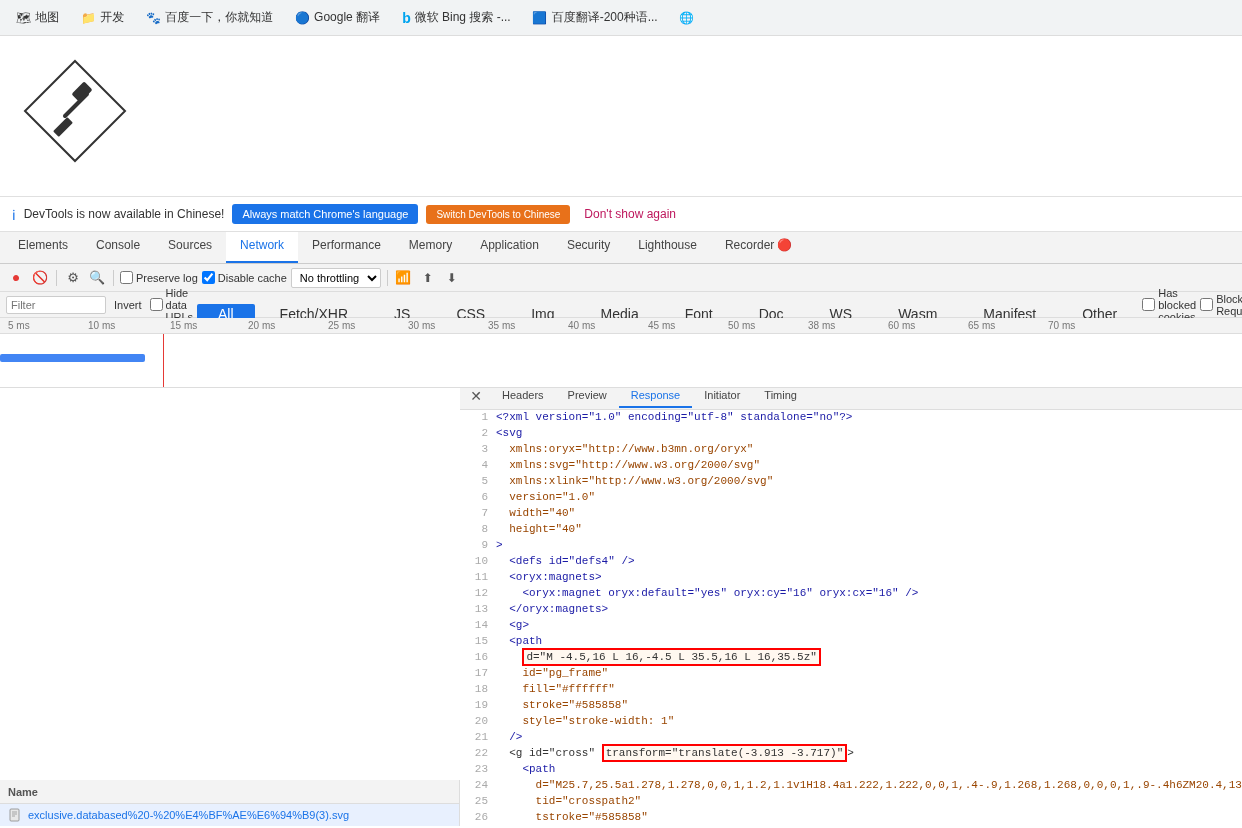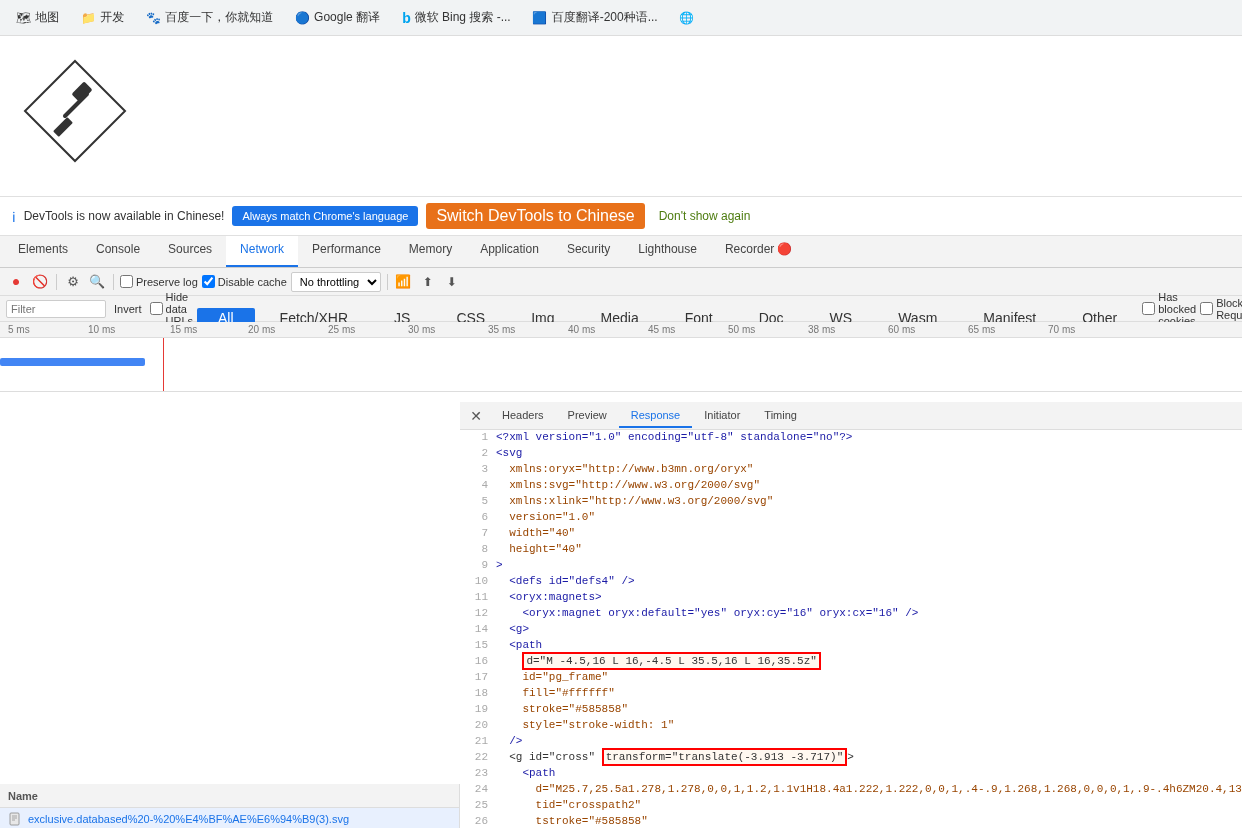--- a/index.html
+++ b/index.html
@@ -61,26 +61,26 @@
       cursor: pointer;
       font-size: 11px;
     }
     .btn-orange {
       background: #e8711a;
       color: #fff;
       border: none;
       padding: 4px 10px;
       border-radius: 3px;
       cursor: pointer;
-      font-size: 16px;
+      font-size: 10px;
     }
     .btn-link {
       background: none;
       border: none;
-      color: #4d7c0f;
+      color: #be185d;
       cursor: pointer;
       font-size: 12px;
       padding: 4px 6px;
     }
 
     
     .devtools-tabs {
       height: 32px;
       background: #f3f3f3;
       display: flex;
@@ -572,20 +572,24 @@
         </div>
         <div class="code-line">
           <span class="line-num">11</span>
           <span class="line-content" style="color: rgb(26, 26, 166);">  &lt;oryx:magnets&gt;</span>
         </div>
         <div class="code-line">
           <span class="line-num">12</span>
           <span class="line-content" style="color: rgb(26, 26, 166);">    &lt;oryx:magnet oryx:default="yes" oryx:cy="16" oryx:cx="16" /&gt;</span>
         </div>
         <div class="code-line">
+          <span class="line-num">13</span>
+          <span class="line-content" style="color: rgb(26, 26, 166);">  &lt;/oryx:magnets&gt;</span>
+        </div>
+        <div class="code-line">
           <span class="line-num">14</span>
           <span class="line-content" style="color: rgb(26, 26, 166);">  &lt;g&gt;</span>
         </div>
         <div class="code-line">
           <span class="line-num">15</span>
           <span class="line-content" style="color: rgb(26, 26, 166);">  &lt;path</span>
         </div>
         <div class="code-line">
           <span class="line-num">16</span>
           <span class="line-content">    <span style="border:2px solid red; background:#fff8f0; padding:1px 2px;">d="M -4.5,16 L 16,-4.5 L 35.5,16 L 16,35.5z"</span></span>

